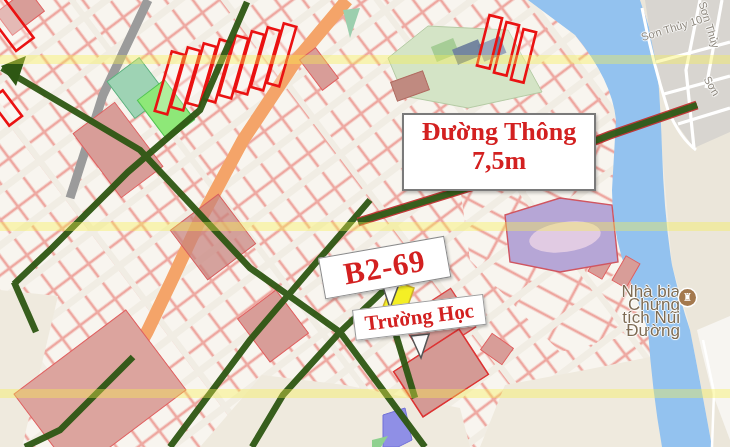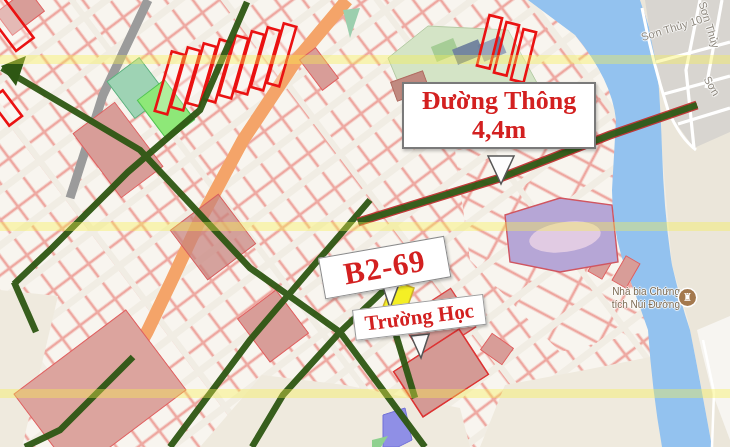--- a/index.html
+++ b/index.html
@@ -1,30 +1,30 @@
 <!DOCTYPE html>
 <html><head>
 <meta charset="utf-8">
 <style>
   html,body{margin:0;padding:0;background:#e8e8e8;font-family:"Liberation Sans",sans-serif;}
   .viewport{position:relative;width:730px;height:447px;overflow:hidden;background:#f1ede4;}
   .viewport svg{position:absolute;left:0;top:0;}
   .ann-box{position:absolute;background:#fff;text-align:center;
            font-family:"Liberation Serif",serif;font-weight:bold;color:#d32020;
            box-shadow:1px 2px 3px rgba(0,0,0,.25);}
-  .road-box{left:402px;top:82px;width:190px;border:2px solid #7a7a7a;
-            font-size:26px;line-height:1.12;padding:2px 0 3px 0;}
+  .road-box{left:402px;top:113px;width:190px;border:2px solid #7a7a7a;
+            font-size:26px;line-height:1.12;padding:2px 0 14px 0;}
   .b2-box{left:318px;top:258px;width:126px;height:40px;border:1.5px solid #8a8a8a;
           font-size:31px;line-height:40px;transform:rotate(-10deg);transform-origin:top left;letter-spacing:1px;}
   .school-box{left:352px;top:310px;width:130px;height:29px;border:1.5px solid #999;
           font-size:21px;line-height:29px;transform:rotate(-7deg);transform-origin:top left;}
   .street-label{position:absolute;color:#8d877d;font-size:11px;white-space:nowrap;
       text-shadow:1px 0 1px #fff,-1px 0 1px #fff,0 1px 1px #fff,0 -1px 1px #fff;}
   .poi-label{position:absolute;left:590px;top:285px;width:90px;text-align:right;
-      color:#7e6c54;font-size:10px;line-height:13px;
+      color:#7e6c54;font-size:17px;line-height:13px;
       text-shadow:1px 0 1px #fff,-1px 0 1px #fff,0 1px 1px #fff,0 -1px 1px #fff;}
   .poi-icon{position:absolute;left:679px;top:289px;width:17px;height:17px;border-radius:50%;
       background:#a4794e;color:#fff;font-size:11px;line-height:17px;text-align:center;
       box-shadow:0 0 0 1.5px #fff;}
 </style>
 </head>
 <body>
 
 <div class="viewport">
 
@@ -144,21 +144,21 @@
 
   <g fill="#fdfdfd" stroke="#555" stroke-width="1.5">
     <polygon points="488,156 514,156 501,184"></polygon>
     <polygon points="381,281 399,284 390,308"></polygon>
     <polygon points="411,336 429,334 421,358"></polygon>
   </g>
 </svg>
 
 <div class="ann-box road-box">
   <div>Đường Thông</div>
-  <div>4,4m</div>
+  <div>7,5m</div>
 </div>
 
 <div class="ann-box b2-box">B2-69</div>
 
 <div class="ann-box school-box">Trường Học</div>
 
 <div class="street-label" style="left:640px;top:22px;transform:rotate(-17deg);">Sơn Thủy 10</div>
 <div class="street-label" style="left:708px;top:0px;transform:rotate(73deg);transform-origin:left top;">Sơn Thủy</div>
 <div class="street-label" style="left:712px;top:74px;transform:rotate(60deg);transform-origin:left top;">Sơn</div>
 

